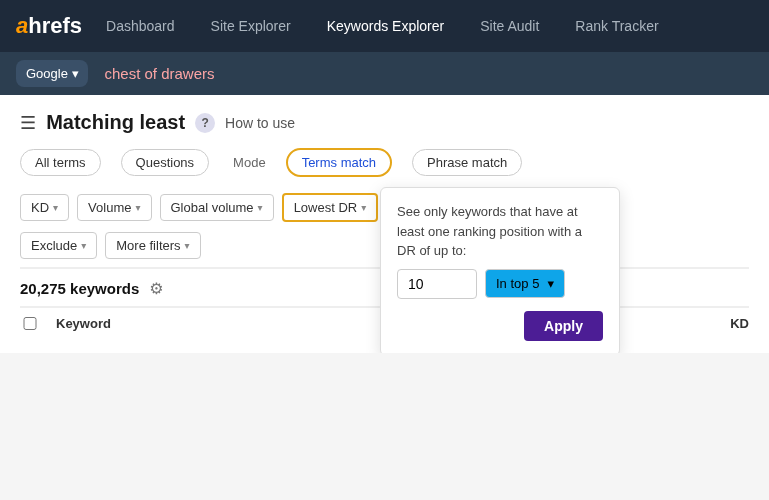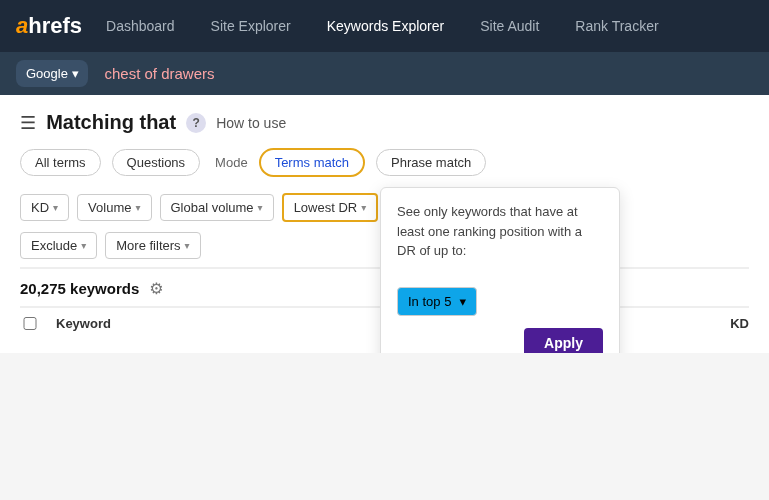--- a/index.html
+++ b/index.html
@@ -114,21 +114,21 @@
       color: #555;
       font-size: 14px;
       cursor: pointer;
       text-decoration: none;
     }
 
     
     .tabs-row {
       display: flex;
       align-items: center;
-      gap: 11px;
+      gap: 20px;
       margin-bottom: 16px;
     }
     .tab-btn {
       border: 1px solid #ccc;
       background: #fff;
       border-radius: 20px;
       padding: 5px 14px;
       font-size: 13px;
       cursor: pointer;
       color: #333;
@@ -240,21 +240,21 @@
       border-radius: 6px;
       box-shadow: 0 4px 16px rgba(0,0,0,0.13);
       padding: 14px 16px 14px 16px;
       width: 240px;
       z-index: 100;
     }
     .tooltip-text {
       font-size: 13px;
       color: #444;
       line-height: 1.5;
-      margin-bottom: 26px;
+      margin-bottom: 8px;
     }
     .tooltip-input-row {
       display: flex;
       align-items: center;
       gap: 8px;
       margin-bottom: 12px;
     }
     .tooltip-input {
       border: 1px solid #ccc;
       border-radius: 4px;
@@ -318,21 +318,21 @@
     <span>Google</span>
     <span>▾</span>
   </button>
   <input class="search-input" type="text" value="chest of drawers" style="">
 </div>
 
 <div class="main-content">
 
   <div class="section-header">
     <span class="hamburger-icon">☰</span>
-    <span class="section-title">Matching that</span>
+    <span class="section-title">Matching least</span>
     <span class="help-badge">?</span>
     <a class="how-to-use">How to use</a>
   </div>
 
   <div class="tabs-row">
     <button class="tab-btn">All terms</button>
     <button class="tab-btn">Questions</button>
     <span class="tab-mode-label">Mode</span>
     <button class="tab-btn active-orange">Terms match</button>
     <button class="tab-btn">Phrase match</button>
@@ -369,20 +369,21 @@
     <button class="filter-btn">
       <span>More filters</span>
       <span class="caret">▾</span>
     </button>
   </div>
 
   <div class="tooltip-overlay">
     <div class="tooltip-box">
       <p class="tooltip-text">See only keywords that have at least one ranking position with a DR of up to:</p>
       <div class="tooltip-input-row">
+        <input class="tooltip-input" type="text" value="10" style="">
         <button class="tooltip-select-btn">
           <span>In top 5</span>
           <span>▾</span>
         </button>
       </div>
       <div class="tooltip-apply-row">
         <button class="apply-btn">Apply</button>
       </div>
     </div>
   </div>

